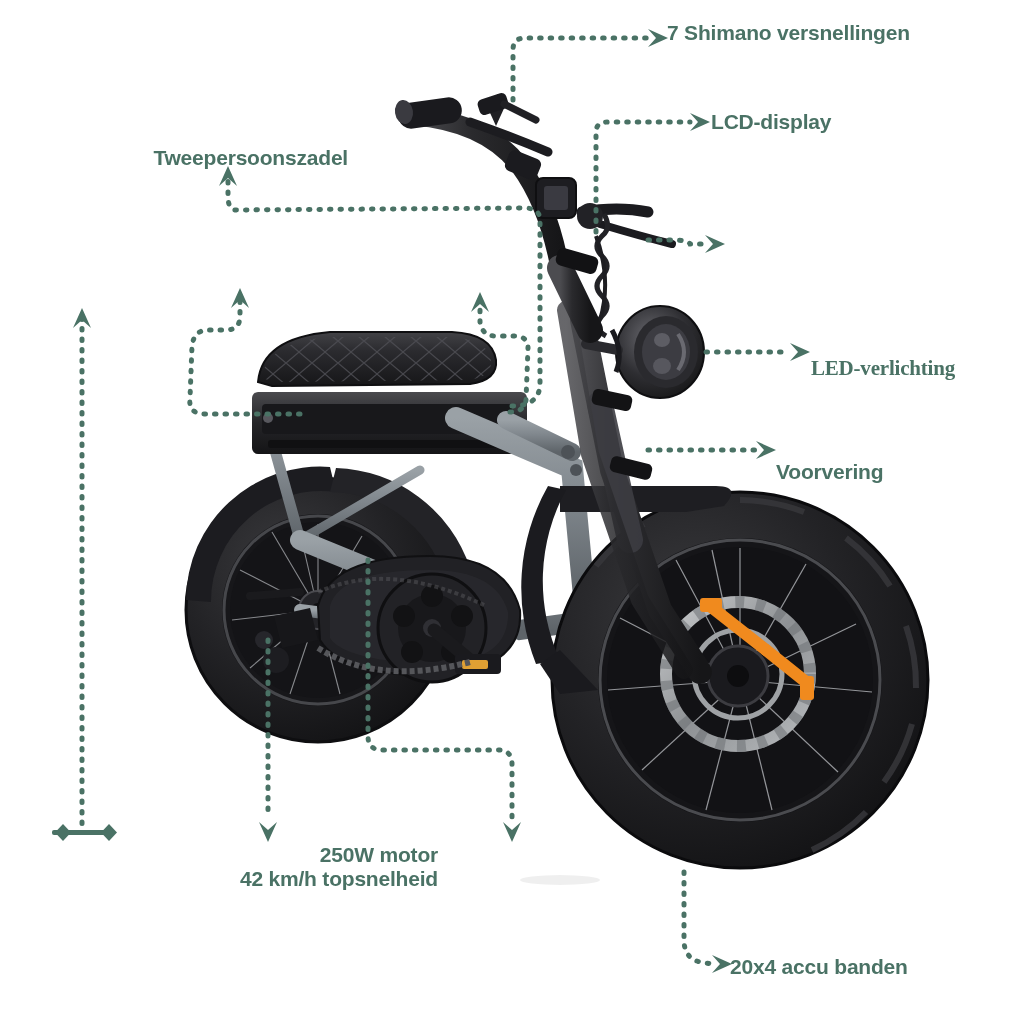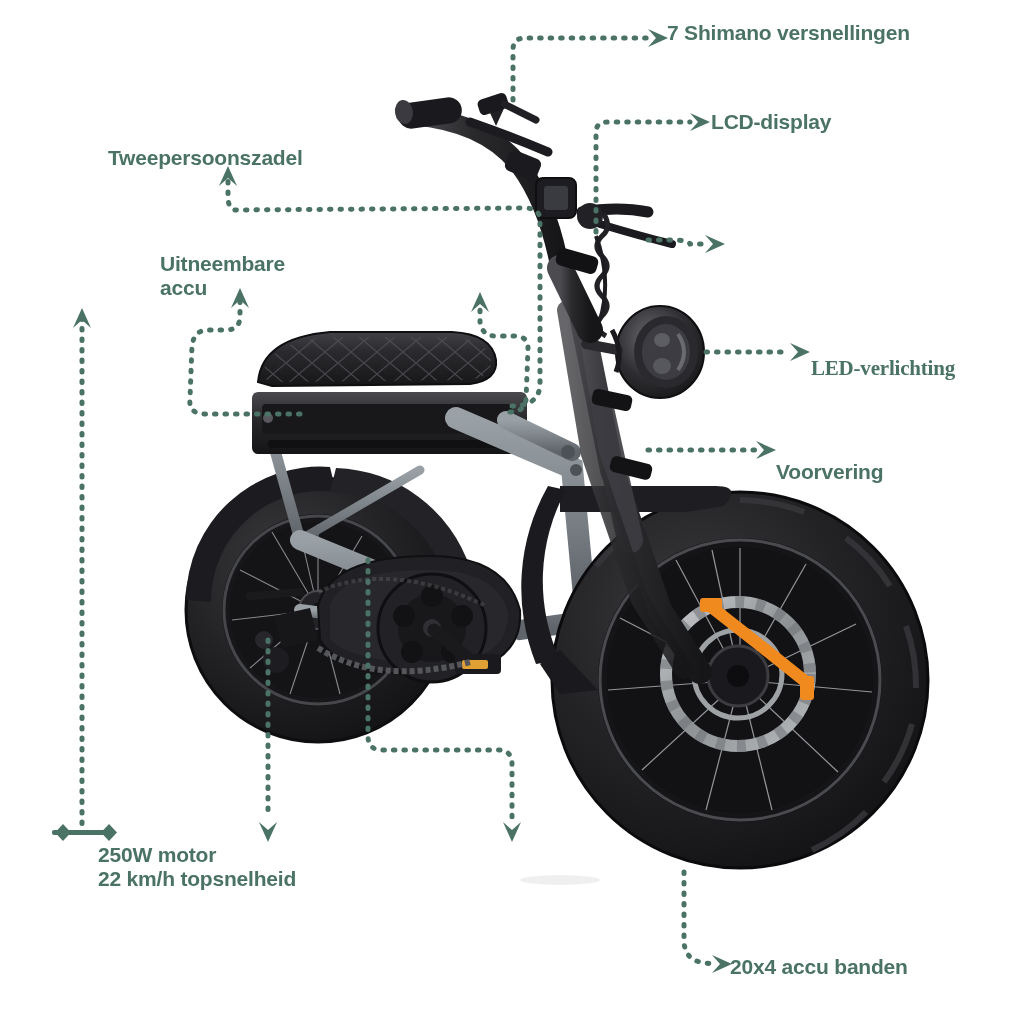--- a/index.html
+++ b/index.html
@@ -9,21 +9,21 @@
   .lbl{
     position:absolute;
     color:#4a7265;
     font-family:"Liberation Sans",sans-serif;
     font-weight:bold;
     font-size:21px;
     line-height:1.12;
     white-space:pre-line;
     letter-spacing:-0.2px;
   }
-  .lbl.c{text-align:left;}
+  .lbl.c{text-align:right;}
   .lbl.l{text-align:left;}
 
   svg.ann{position:absolute;left:0;top:0;width:1024px;height:1024px;pointer-events:none;}
 
   
   #bike{position:absolute;left:0;top:0;width:1024px;height:1024px;}
   #bike svg{position:absolute;left:0;top:0;}
 </style>
 </head>
 <body>
@@ -330,22 +330,20 @@
 
 
   <div class="lbl l" style="left:811px;top:357px;font-family:Liberation Serif, serif;">LED-verlichting</div>
 
   <div class="lbl l" style="left:776px;top:460px;">Voorvering</div>
 
   <div class="lbl l" style="left:730px;top:955px;">20x4 accu banden</div>
 
   <div class="lbl c" style="left:108px;top:146px;width:240px;">Tweepersoonszadel</div>
 
-  <div class="lbl c" style="left:160px;top:252px;width:160px;">Uitneembare
-accu</div>
 
 
 
   <div class="lbl c" style="left:98px;top:843px;width:340px;">250W motor
-22 km/h topsnelheid</div>
+42 km/h topsnelheid</div>
 
 
 </div>
 
 </body></html>

